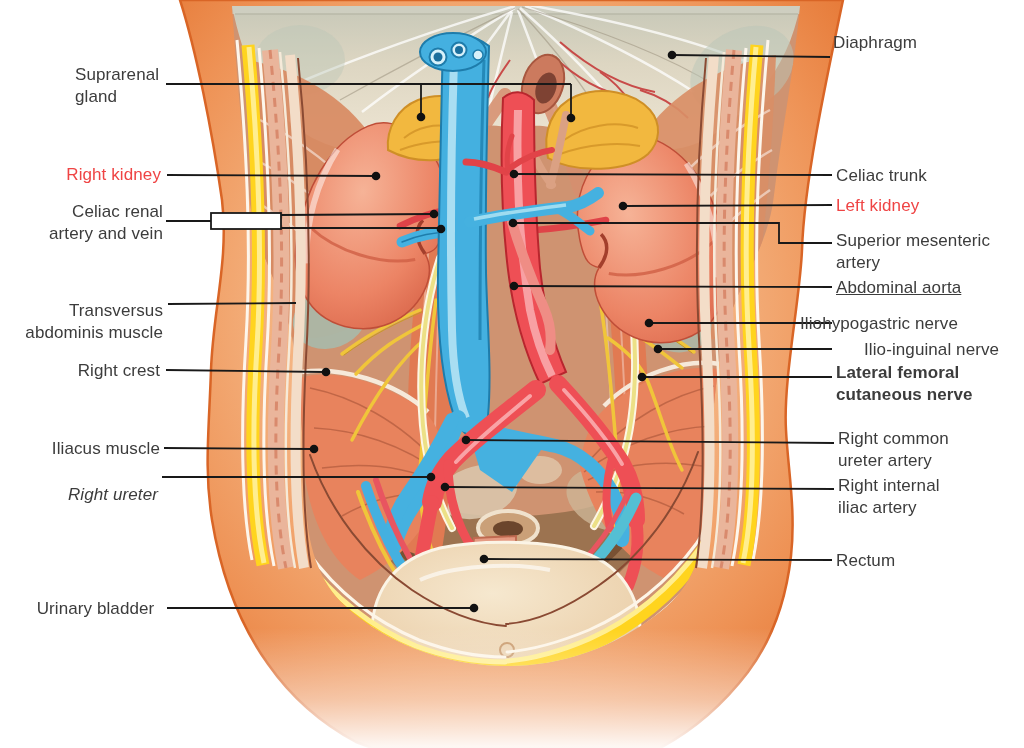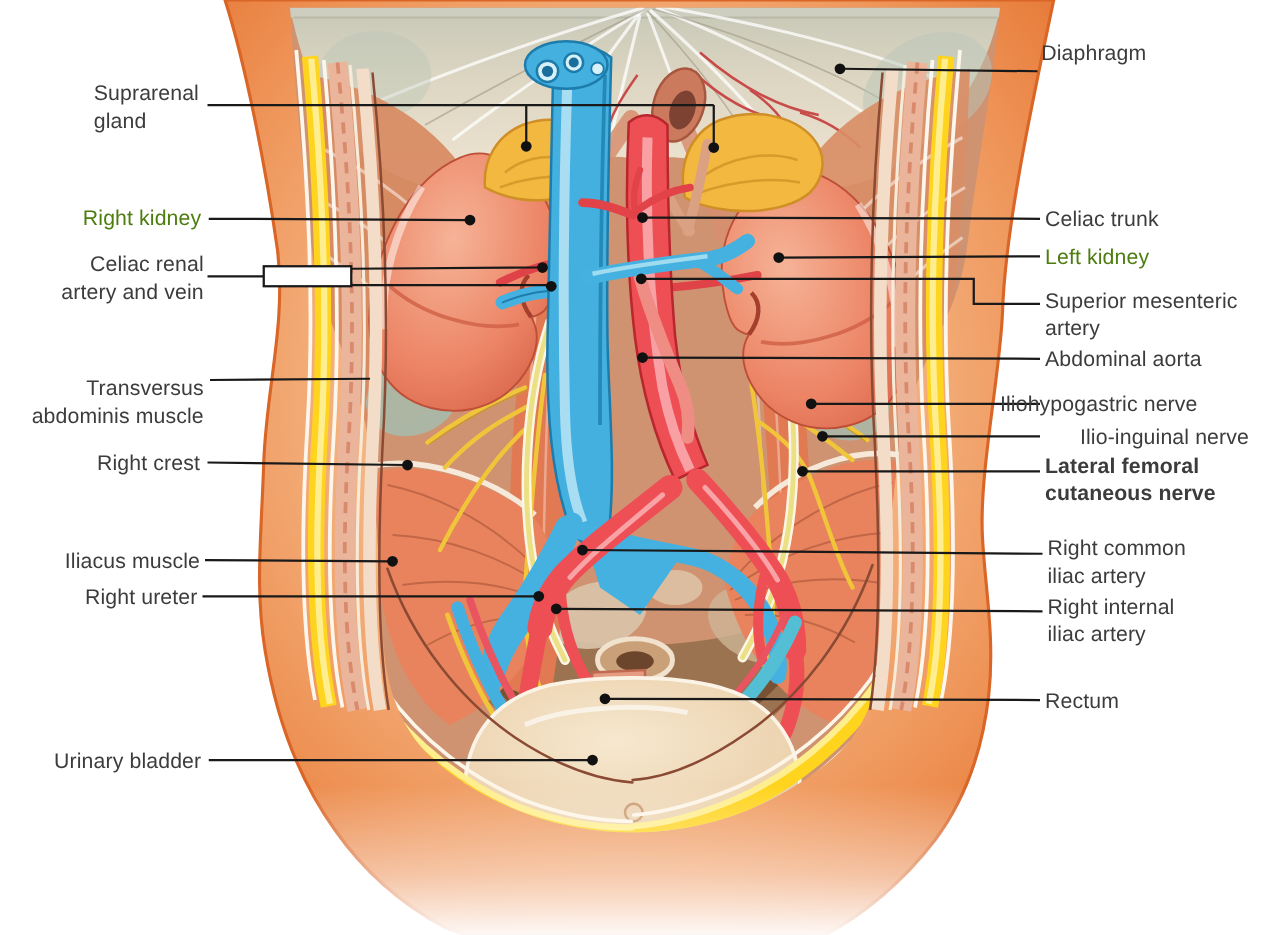--- a/index.html
+++ b/index.html
@@ -2,21 +2,21 @@
 <html><head>
 <meta charset="utf-8">
 <style>
   html,body{margin:0;padding:0;background:#fff;}
   .stage{position:relative;width:1024px;height:748px;background:#ffffff;overflow:hidden;
          font-family:"Liberation Sans",sans-serif;}
   .stage svg{position:absolute;left:0;top:0;}
   .lbl{position:absolute;font-size:17px;line-height:22px;color:#3c3c3c;
        white-space:pre-line;letter-spacing:.1px;pointer-events:none;}
   .lbl.ra{text-align:right;}
-  .lbl.em{color:#4d7c0f;}
+  .lbl.em{color:#ef4444;}
 </style>
 </head>
 <body>
 
 <div class="stage">
 
 <svg width="1024" height="748" viewBox="0 0 1024 748">
   <defs>
     <radialGradient id="skinG" cx="0.48" cy="0.42" r="0.75">
       <stop offset="0" stop-color="#f9d2ab"></stop>
@@ -353,32 +353,32 @@
 
   <div class="lbl" style="left:75px;top:64px;width:110px;">Suprarenal
 gland</div>
   <div class="lbl ra em" style="left:30px;top:164px;width:131px;">Right kidney</div>
   <div class="lbl ra" style="left:28px;top:201px;width:135px;">Celiac renal
 artery and vein</div>
   <div class="lbl ra" style="left:8px;top:300px;width:155px;">Transversus
 abdominis muscle</div>
   <div class="lbl ra" style="left:60px;top:360px;width:100px;">Right crest</div>
   <div class="lbl ra" style="left:40px;top:438px;width:120px;">Iliacus muscle</div>
-  <div class="lbl ra" style="left:38px;top:467px;width:120px;">Right ureter</div>
-  <div class="lbl ra" style="left:30px;top:598px;width:131px;">Urinary bladder</div>
+  <div class="lbl ra" style="left:38px;top:484px;width:120px;font-style:italic;">Right ureter</div>
+  <div class="lbl ra" style="left:30px;top:598px;width:131px;text-align:center;">Urinary bladder</div>
 
   <div class="lbl" style="left:833px;top:32px;width:180px;">Diaphragm</div>
   <div class="lbl" style="left:836px;top:165px;width:180px;">Celiac trunk</div>
   <div class="lbl em" style="left:836px;top:195px;width:180px;">Left kidney</div>
   <div class="lbl" style="left:836px;top:230px;width:185px;">Superior mesenteric
 artery</div>
-  <div class="lbl" style="left:836px;top:277px;width:180px;">Abdominal aorta</div>
+  <div class="lbl" style="left:836px;top:277px;width:180px;text-decoration:underline;">Abdominal aorta</div>
   <div class="lbl" style="left:800px;top:313px;width:185px;">Iliohypogastric nerve</div>
   <div class="lbl" style="left:836px;top:339px;width:185px;margin-left:28px;">Ilio-inguinal nerve</div>
   <div class="lbl" style="left:836px;top:362px;width:185px;font-weight:bold;">Lateral femoral
 cutaneous nerve</div>
   <div class="lbl" style="left:838px;top:428px;width:180px;">Right common
-iliac artery</div>
+ureter artery</div>
   <div class="lbl" style="left:838px;top:475px;width:180px;">Right internal
 iliac artery</div>
   <div class="lbl" style="left:836px;top:550px;width:180px;">Rectum</div>
 
 </div>
 
 </body></html>

